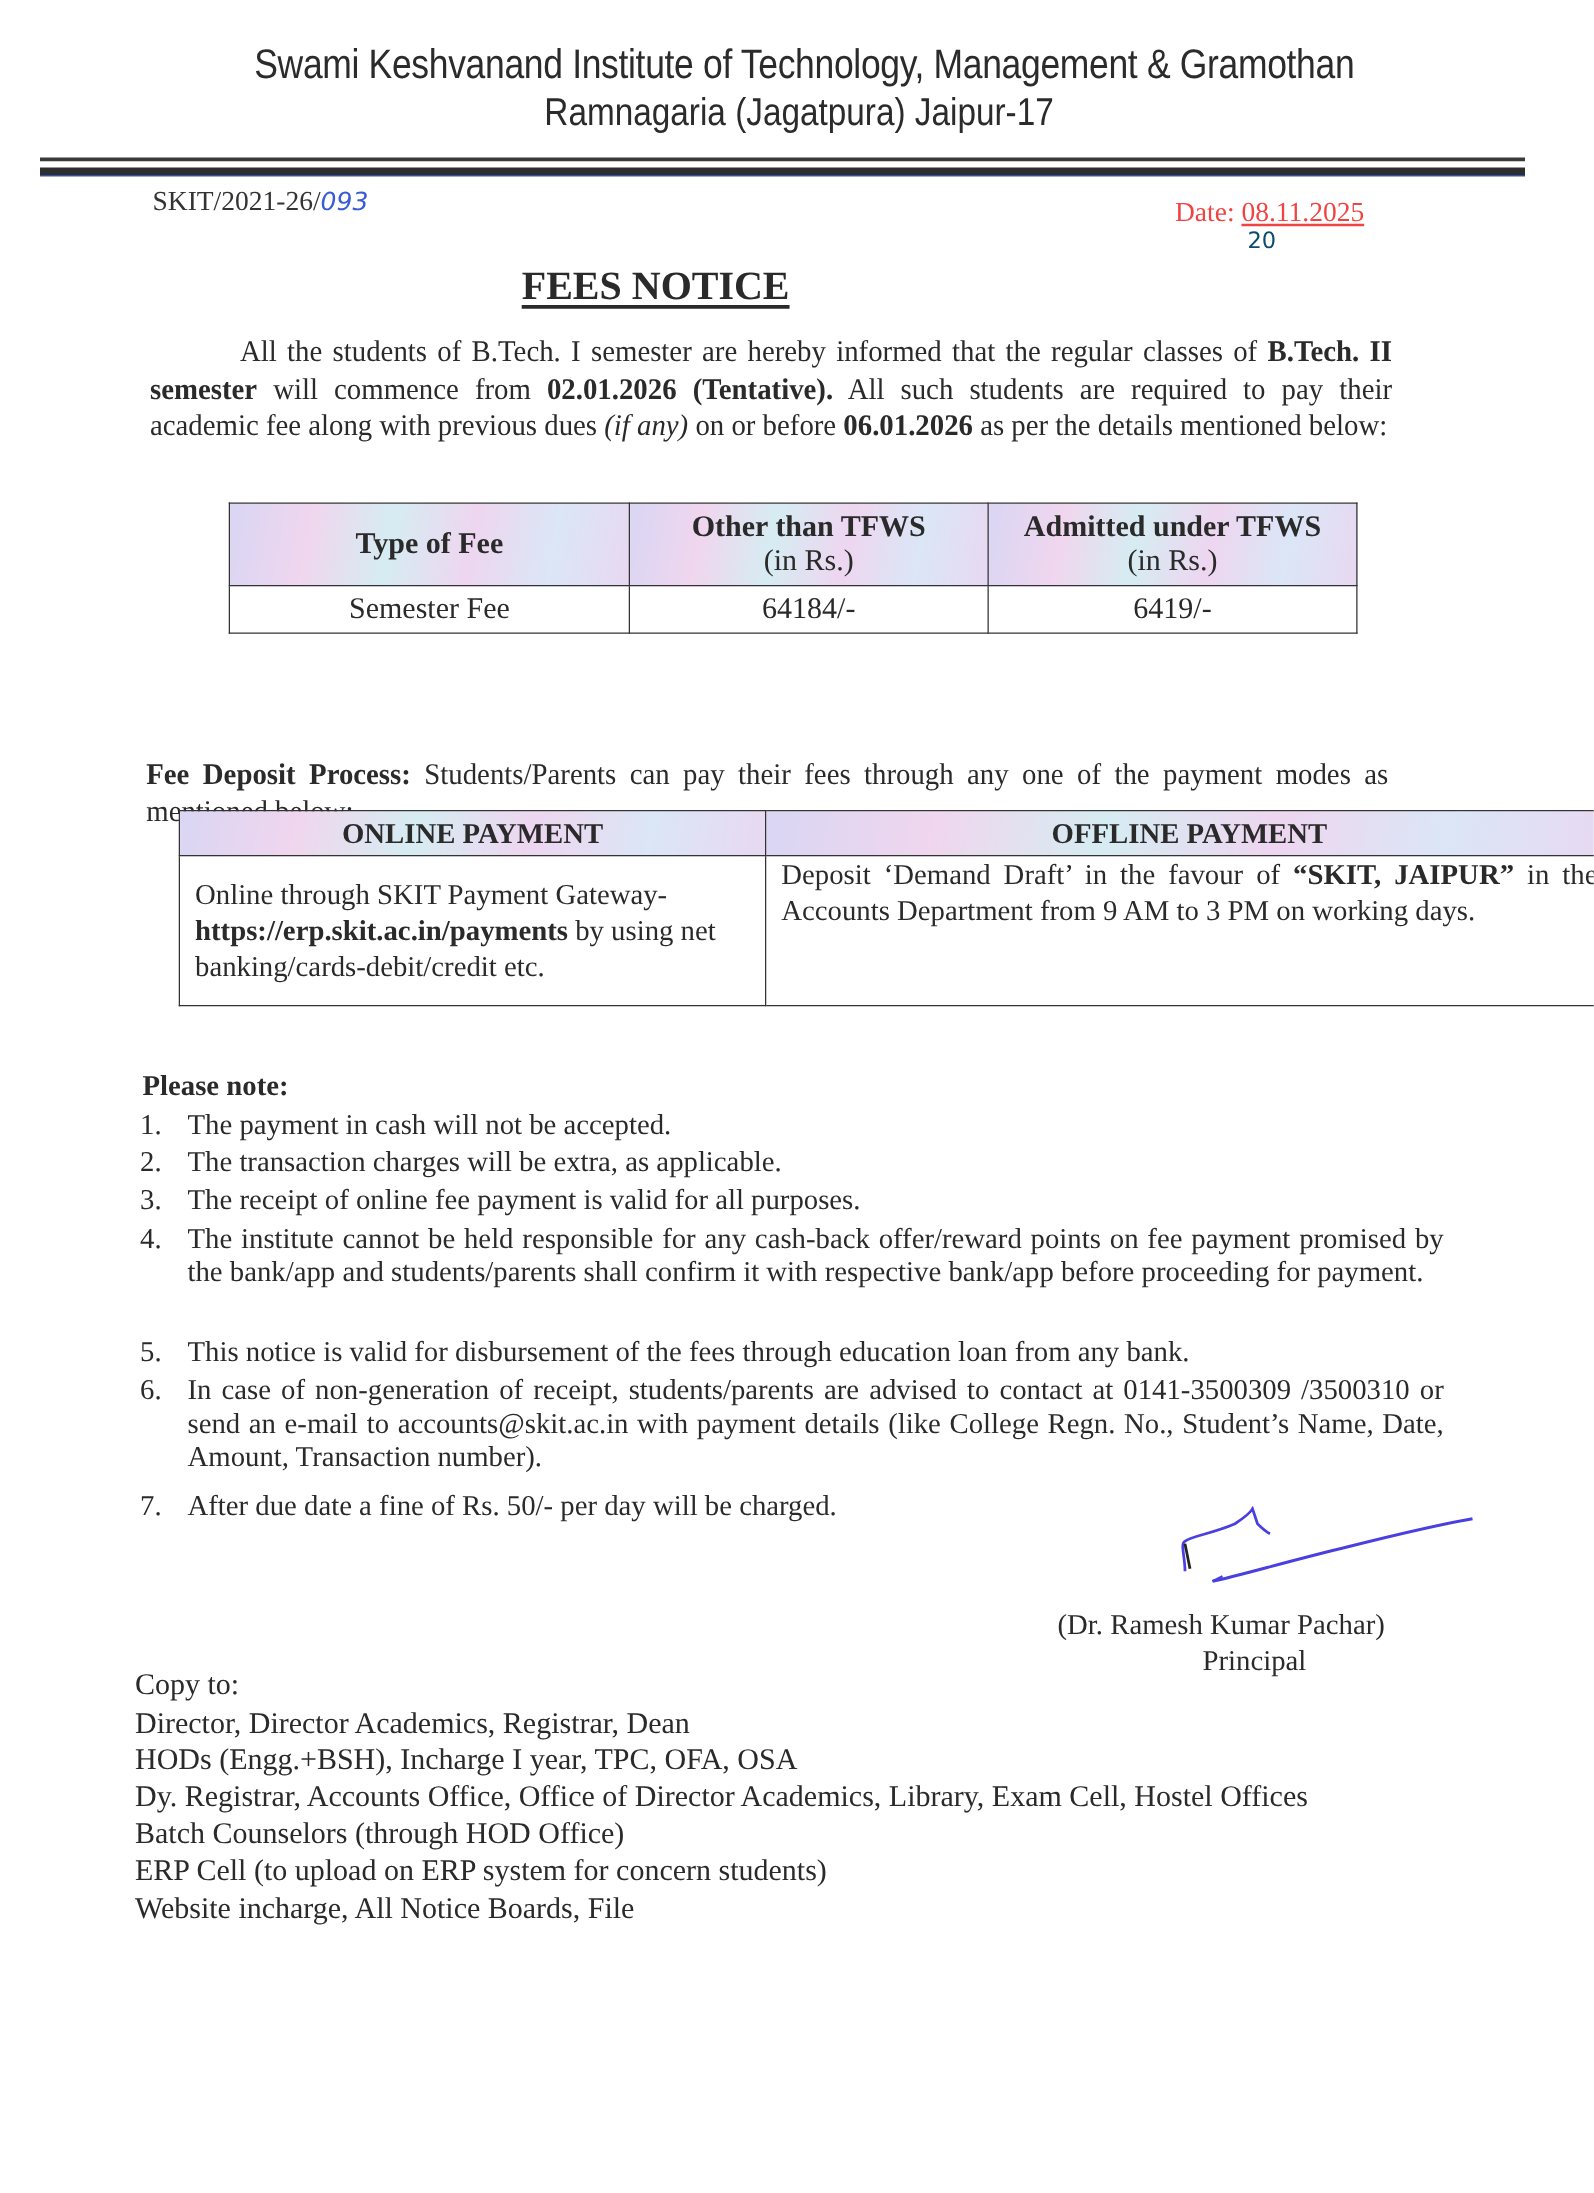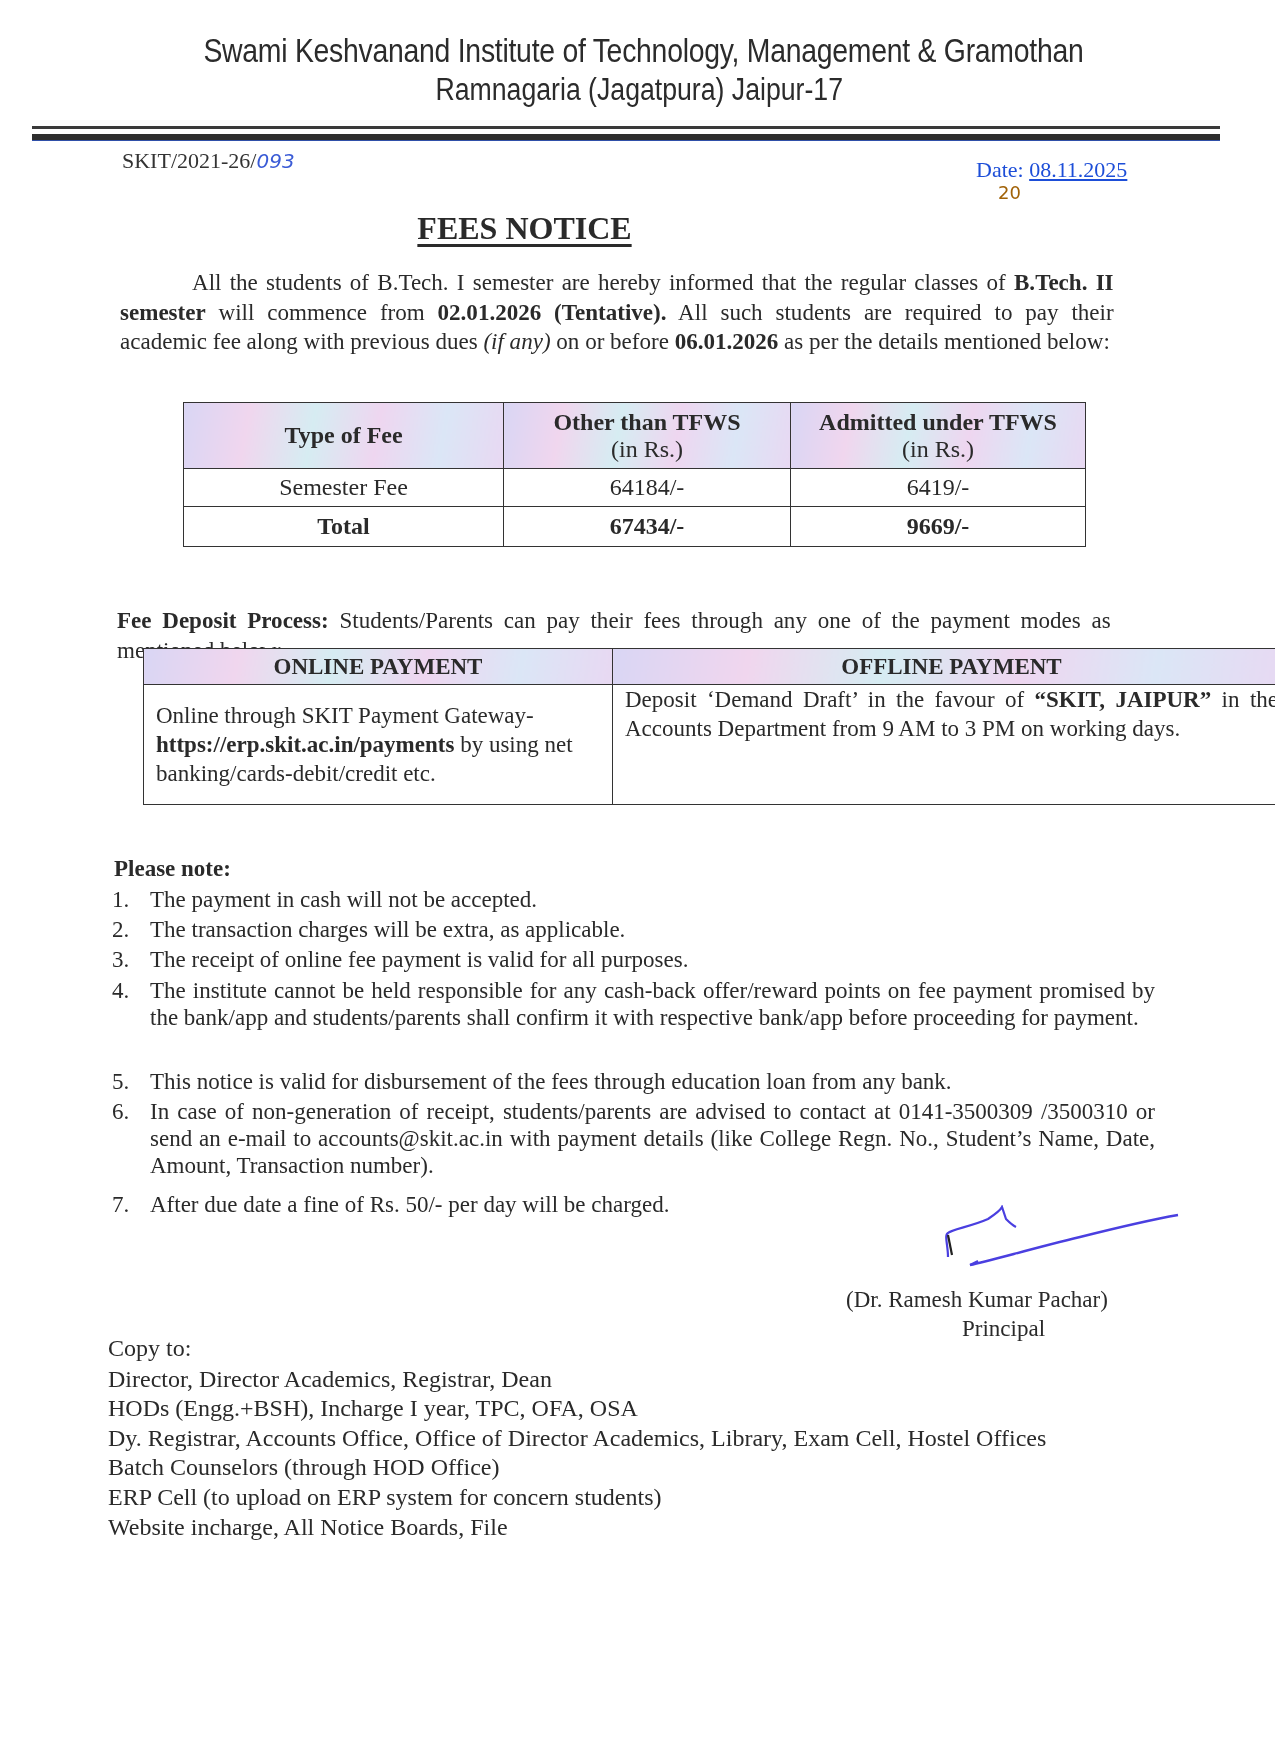--- a/index.html
+++ b/index.html
@@ -9,23 +9,23 @@
     .abs { position: absolute; }
 
     .inst-name { left: 0; width: 1275px; top: 32px; text-align: center; font-size: 33px; transform: scaleX(0.86); transform-origin: 680px 0; color: #2b2b2b; letter-spacing: -0.3px; }
     .inst-addr { left: 0; width: 1275px; top: 72px; text-align: center; font-size: 31px; transform: scaleX(0.86); transform-origin: 650px 0; color: #2b2b2b; }
 
     .rule-top { left: 32px; top: 126px; width: 1188px; height: 3px; background: #3a3a3a; }
     .rule-bot { left: 32px; top: 134px; width: 1188px; height: 6px; background: #2e2e2e; border-bottom: 1px solid #2f4fa8; }
 
     .ref-no { left: 122px; top: 148px; font-size: 22px; color: #333; }
     .ref-no .hand { color: #3a5bd6; font-family: "DejaVu Sans", sans-serif; font-style: italic; font-size: 20px; }
-    .date { left: 976px; top: 157px; font-size: 22px; color: #1d4ed8; }
+    .date { left: 940px; top: 157px; font-size: 22px; color: #ef4444; }
     .date .u { text-decoration: underline; }
-    .date-sub { left: 998px; top: 182px; font-size: 18px; color: #a16207; font-family: "DejaVu Sans", sans-serif; }
+    .date-sub { left: 998px; top: 182px; font-size: 18px; color: #0c4a6e; font-family: "DejaVu Sans", sans-serif; }
 
     .title { left: 0; width: 1049px; top: 210px; text-align: center; font-size: 32px; font-weight: bold; }
     .title span { text-decoration: underline; text-underline-offset: 5px; }
 
     .para { left: 120px; width: 1035px; font-size: 24px; line-height: 29.5px; text-align: justify; transform: scaleX(0.96); transform-origin: 0 0; }
     .para .indent { display: inline-block; width: 75px; }
 
     table.fee { position: absolute; border-collapse: collapse; font-size: 24px; }
     table.fee td, table.fee th { border: 1.5px solid #333; text-align: center; padding: 0; }
     .tint { background: linear-gradient(100deg, #d9d6f4 0%, #f0d6ee 20%, #d6ecf2 40%, #eed6f0 60%, #dbe6f6 80%, #e8d8f2 100%); }
@@ -75,25 +75,20 @@
     </th>
     <th class="tint">
       <div>Admitted under TFWS</div>
       <div style="font-weight:normal;">(in Rs.)</div>
     </th>
   </tr>
   <tr style="height:38px;">
     <td>Semester Fee</td>
     <td>64184/-</td>
     <td>6419/-</td>
-  </tr>
-  <tr style="height:40px;" class="bold">
-    <td>Total</td>
-    <td>67434/-</td>
-    <td>9669/-</td>
   </tr>
 </tbody>
   </table>
 
 <div class="abs serif para" style="top:606px; width:1035px; left:117px;">
   <b>Fee Deposit Process:</b><span> Students/Parents can pay their fees through any one of the payment modes as mentioned below:</span>
 </div>
 
 <table class="fee serif" style="left:143px; top:648px; width:1148px; font-size:23px;">
   <tbody>

